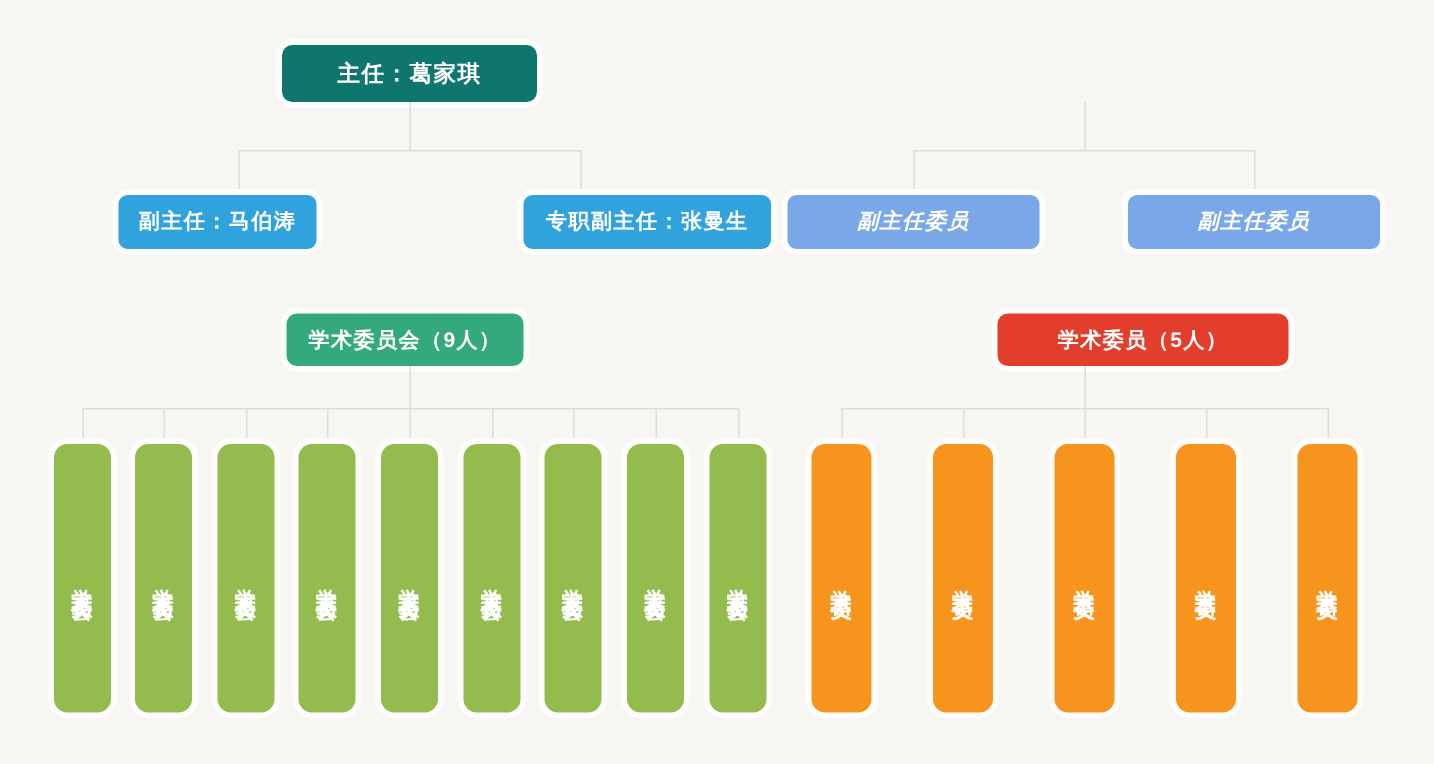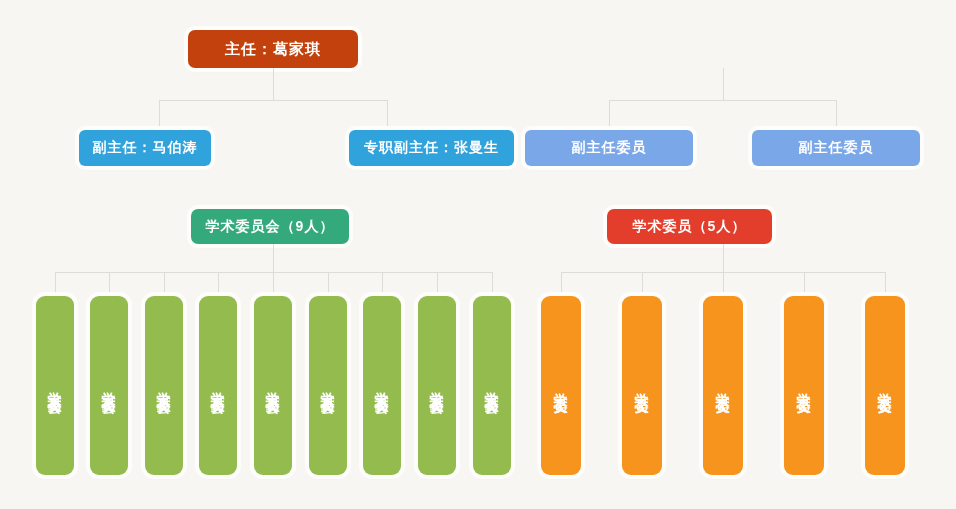--- a/index.html
+++ b/index.html
@@ -39,34 +39,35 @@
     justify-content: center;
     text-align: center;
     letter-spacing: 1px;
     box-shadow: 0 0 0 4px #fdfdfc, 0 1px 5px rgba(0,0,0,0.10);
     white-space: nowrap;
   }
 
   .node.lv1 {
     height: 38px;
     font-size: 15px;
-    background: #c2410c;
+    background: #0f766e;
     border-radius: 7px;
   }
   .node.lv2-blue {
     height: 36px;
     font-size: 14px;
     background: #30a2dc;
     border-radius: 6px;
   }
   .node.lv2-periwinkle {
     height: 36px;
     font-size: 14px;
     background: #7aa7e8;
     border-radius: 6px;
+    font-style: italic;
   }
   .node.group-green {
     height: 35px;
     font-size: 14px;
     background: #34a97b;
     border-radius: 7px;
   }
   .node.group-red {
     height: 35px;
     font-size: 14px;
@@ -159,21 +160,21 @@
 
 
   <div class="ln v" style="left:723px; top:68px; height:32px;"></div>
   <div class="ln h" style="left:609px; top:100px; width:228px;"></div>
   <div class="ln v" style="left:609px; top:100px; height:30px;"></div>
   <div class="ln v" style="left:836px; top:100px; height:30px;"></div>
 
   <div class="node lv2-periwinkle" style="left:525px; top:130px; width:168px;">副主任委员</div>
   <div class="node lv2-periwinkle" style="left:752px; top:130px; width:168px;">副主任委员</div>
 
-  <div class="node group-red" style="left:607px; top:209px; width:165px;">学术委员（5人）</div>
+  <div class="node group-red" style="left:665px; top:209px; width:194px;">学术委员（5人）</div>
 
   <div class="ln v" style="left:723px; top:244px; height:28px;"></div>
   <div class="ln h" style="left:561px; top:272px; width:325px;"></div>
   <div class="ln v" style="left:561px; top:272px; height:24px;"></div>
   <div class="ln v" style="left:642px; top:272px; height:24px;"></div>
   <div class="ln v" style="left:723px; top:272px; height:24px;"></div>
   <div class="ln v" style="left:804px; top:272px; height:24px;"></div>
   <div class="ln v" style="left:885px; top:272px; height:24px;"></div>
 
   <div class="chip orange" style="left:541px; top:296px; width:40px; height:179px;">

